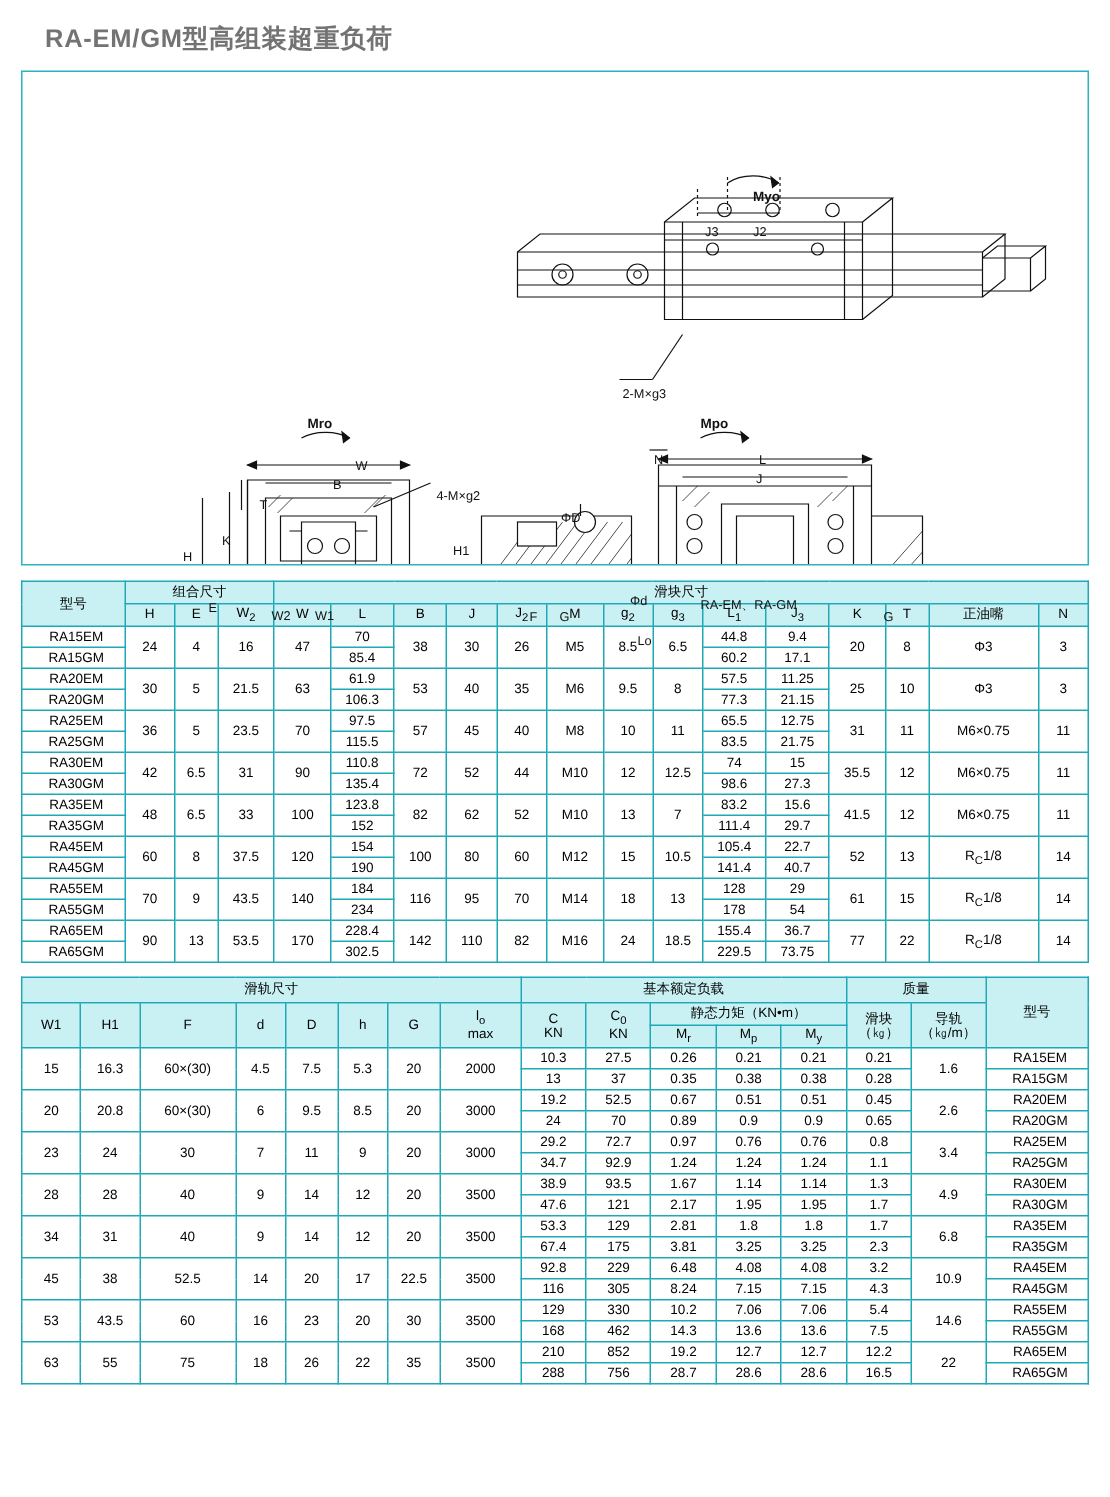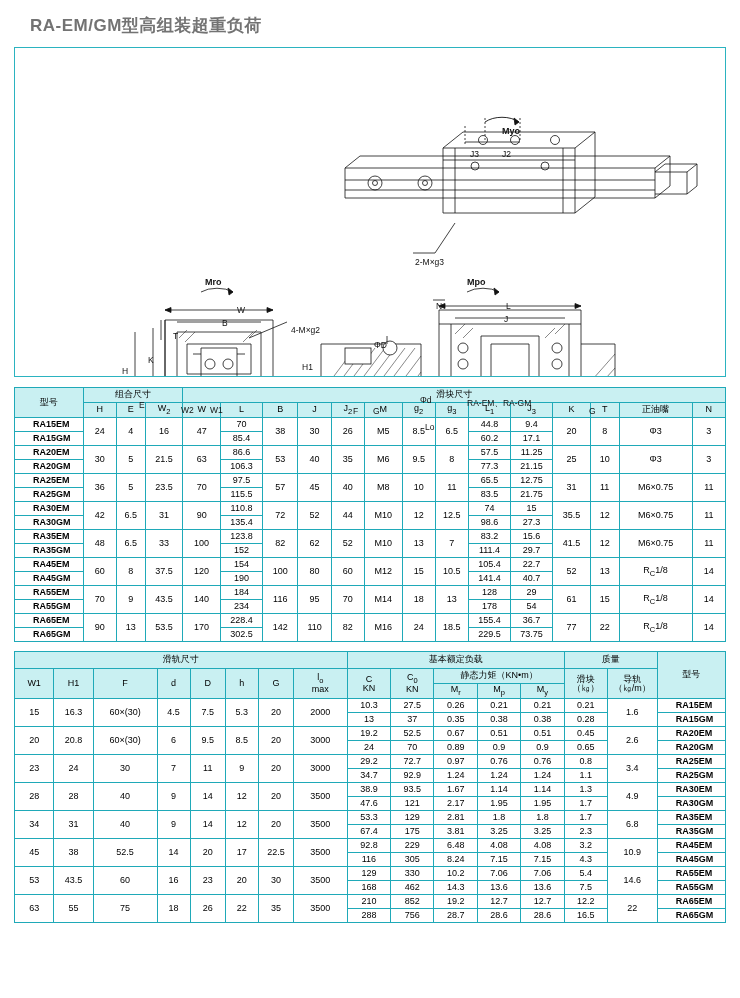--- a/index.html
+++ b/index.html
@@ -61,21 +61,21 @@
     padding: 0;
     line-height: 1.05;
   }
   thead th {
     background: #c9f0f2;
     font-weight: normal;
     height: 15px;
   }
   thead th.tall { height: 17px; }
   tbody td { height: 14px; background: #fff; }
-  .model-cell { text-align: left; padding-left: 18px; font-size: 9px; font-weight: bold; }
+  .model-cell { text-align: center; padding-left: 4px; font-size: 9px; }
   .sub { font-size: 7.5px; vertical-align: sub; }
   .tbl-wrap { margin: 0 2px; }
   .tbl-wrap.second { margin-top: 9px; }
 
   
   .footer {
     margin: 8px 4px 0 6px;
     font-size: 10px;
     color: #000;
     line-height: 1.5;
@@ -332,21 +332,21 @@
             <td>85.4</td>
             <td>60.2</td>
             <td>17.1</td>
           </tr>
           <tr>
             <td class="model-cell">RA20EM</td>
             <td rowspan="2">30</td>
             <td rowspan="2">5</td>
             <td rowspan="2">21.5</td>
             <td rowspan="2">63</td>
-            <td>86.6</td>
+            <td>61.9</td>
             <td rowspan="2">53</td>
             <td rowspan="2">40</td>
             <td rowspan="2">35</td>
             <td rowspan="2">M6</td>
             <td rowspan="2">9.5</td>
             <td rowspan="2">8</td>
             <td>57.5</td>
             <td>11.25</td>
             <td rowspan="2">25</td>
             <td rowspan="2">10</td>

